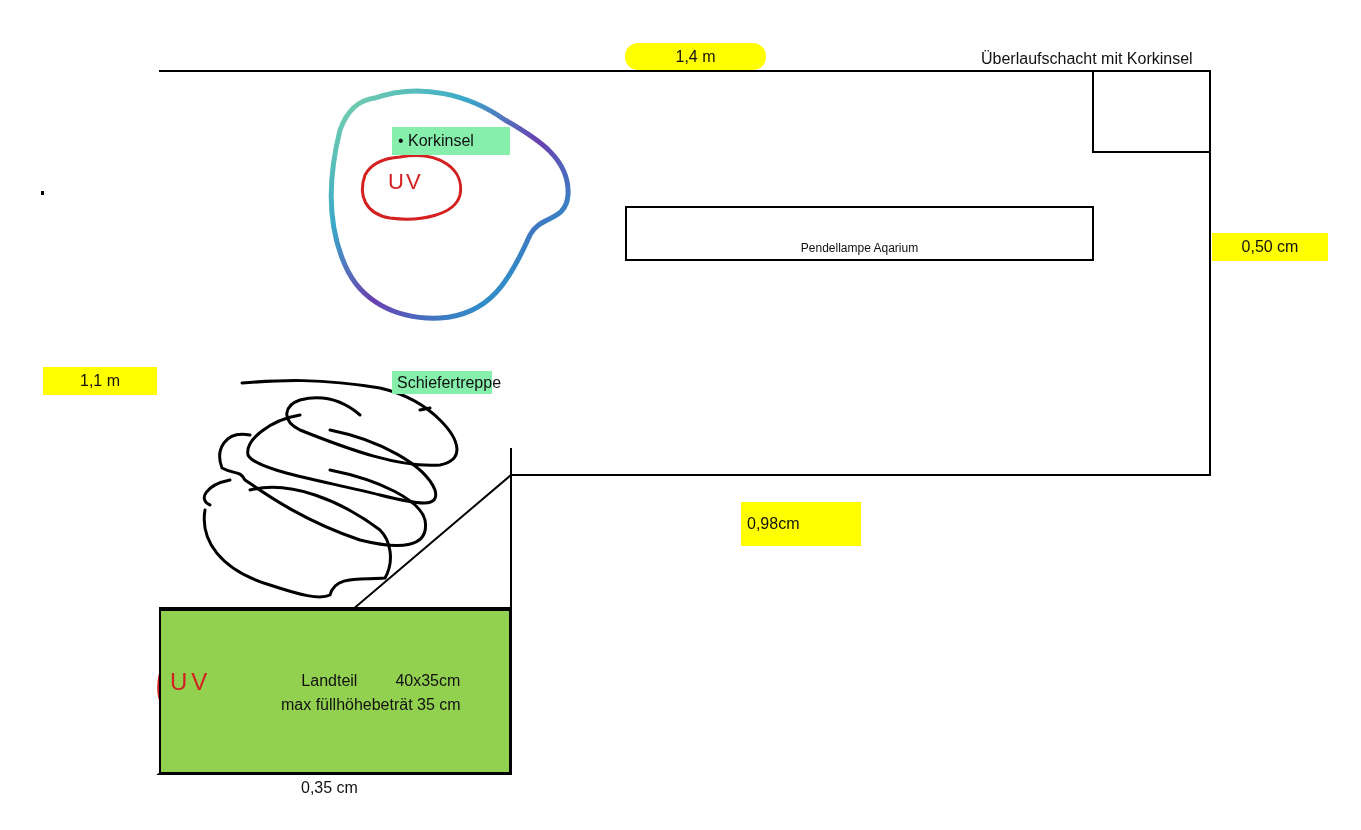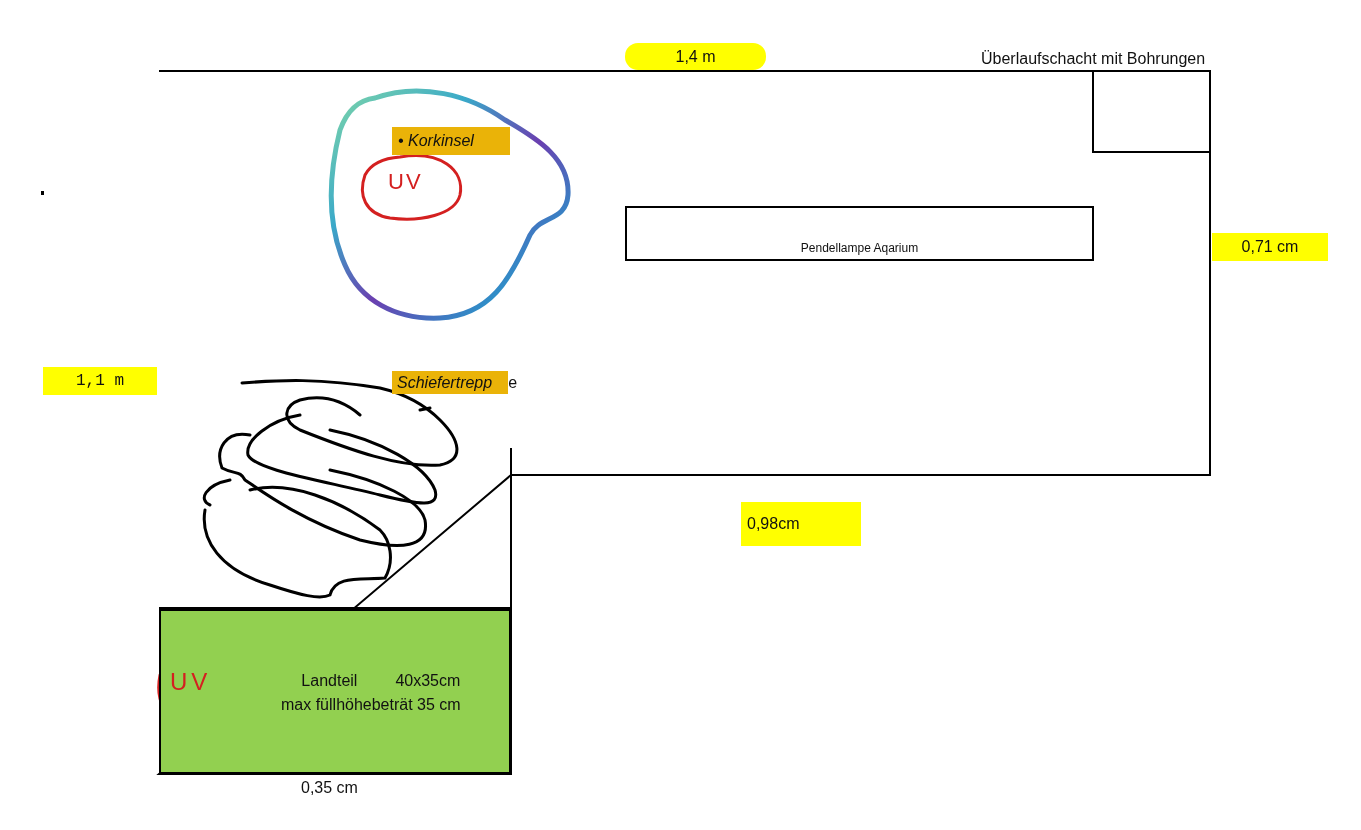--- a/index.html
+++ b/index.html
@@ -1,20 +1,20 @@
 <!DOCTYPE html>
 <html><head>
 <meta charset="utf-8">
 <style>
   html, body { margin:0; padding:0; background:#ffffff; }
   body { width:1361px; height:830px; position:relative; overflow:hidden;
          font-family:"Liberation Sans", sans-serif; color:#111; }
   .abs { position:absolute; }
   .label { position:absolute; font-size:16px; line-height:20px; white-space:nowrap; }
-  .hl { background:#eab308;font-style:italic; }
+  .hl { background:#86efac; }
   .dim { position:absolute; background:#ffff00; font-size:16px; display:flex;
          align-items:center; justify-content:center; }
   svg { position:absolute; left:0; top:0; }
   .plant { position:absolute; left:159px; top:609px; width:352px; height:165px;
            background:#92d050; border:2px solid #000; box-sizing:border-box; }
   .plant-text { position:absolute; left:120px; top:58px; font-size:16px; line-height:24px;text-align:center; }
   .lamp { position:absolute; left:625px; top:206px; width:469px; height:55px;
           border:2px solid #000; box-sizing:border-box; }
   .lamp span { position:absolute; left:0; right:0; bottom:4px; text-align:center; font-size:12px; }
 </style>
@@ -48,35 +48,35 @@
     <path d="M250 435 C 225 430, 215 450, 222 468 C 235 475, 240 470, 245 480 C 260 490, 300 520, 360 540 C 400 550, 430 548, 425 520 C 420 500, 380 480, 330 470"></path>
     <path d="M230 480 C 205 485, 198 500, 210 505 M205 510 C 200 540, 220 570, 270 585 C 300 595, 320 600, 330 595 C 335 575, 360 580, 385 578 C 395 560, 390 540, 380 530 C 340 500, 290 480, 250 490"></path>
   </g>
 
   <path d="M200 652 C 240 648, 260 675, 258 700 C 255 725, 220 732, 190 728 C 165 722, 155 700, 160 675 C 166 660, 180 654, 200 652 Z" fill="none" stroke="#d42020" stroke-width="3"></path>
 </svg>
 
 <div class="abs" style="left:41px;top:191px;width:3px;height:4px;background:#000;"></div>
 
 <div class="dim" style="left:625px;top:43px;width:141px;height:27px;border-radius:13px;">1,4 m</div>
-<div class="dim" style="left:43px;top:367px;width:114px;height:28px;font-family:Liberation Mono, monospace;">1,1 m</div>
-<div class="dim" style="left:1212px;top:233px;width:116px;height:28px;">0,71 cm</div>
+<div class="dim" style="left:43px;top:367px;width:114px;height:28px;">1,1 m</div>
+<div class="dim" style="left:1212px;top:233px;width:116px;height:28px;">0,50 cm</div>
 <div class="dim" style="left:741px;top:502px;width:120px;height:44px;justify-content:flex-start;padding-left:6px;box-sizing:border-box;">0,98cm</div>
 <div class="label" style="left:301px;top:778px;">0,35 cm</div>
 
-<div class="label" style="left:981px;top:49px;">Überlaufschacht mit Bohrungen</div>
+<div class="label" style="left:981px;top:49px;">Überlaufschacht mit Korkinsel</div>
 <div class="label hl" style="left:392px;top:127px;width:118px;height:28px;line-height:28px;padding-left:6px;box-sizing:border-box;">• Korkinsel</div>
 <div class="label" style="left:388px;top:172px;color:#d42020;font-size:22px;letter-spacing:2px;">UV</div>
 
 <div class="lamp">
   <span>Pendellampe Aqarium</span>
 </div>
 
 <div class="label" style="left:392px;top:370px;line-height:26px;">
-  <span class="hl" style="padding:3px 16px 3px 5px;">Schiefertrepp</span><span>e</span>
+  <span class="hl" style="padding:3px 0 3px 5px;">Schiefertrepp</span><span>e</span>
 </div>
 
 <div class="plant">
   <div class="plant-text">
     <div style="padding-left:20px;">
       <span>Landteil</span><span style="display:inline-block;width:38px;"></span><span>40x35cm</span>
     </div>
     <div>max füllhöhebeträt 35 cm</div>
   </div>
 </div>

